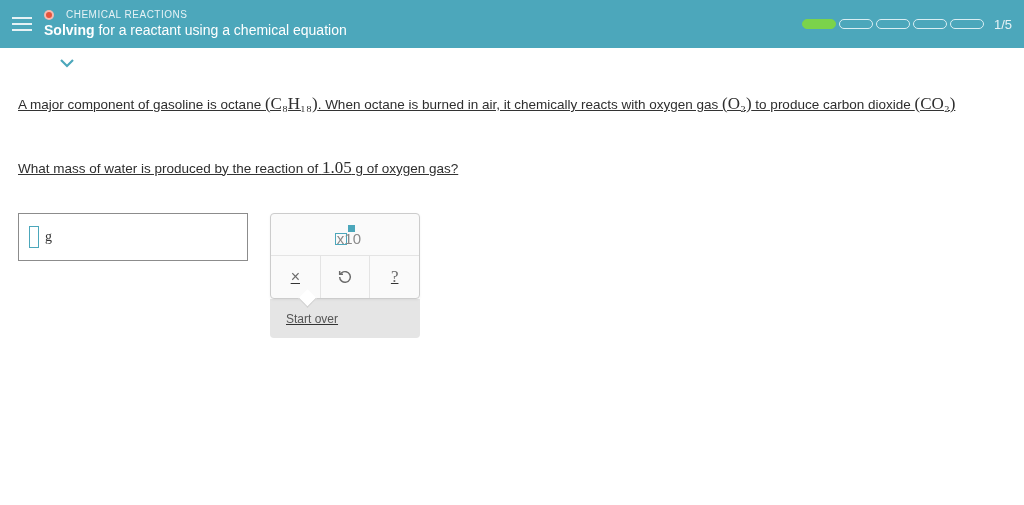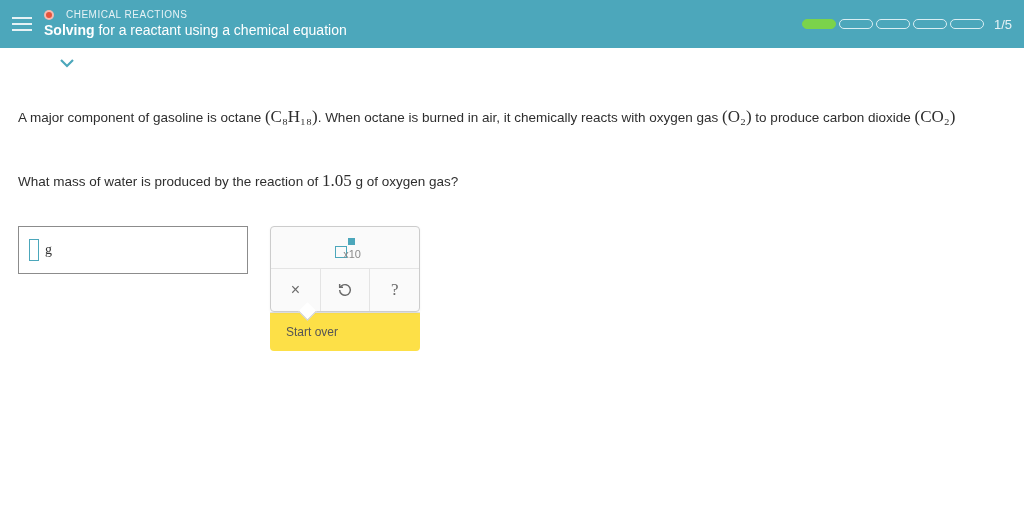--- a/index.html
+++ b/index.html
@@ -57,22 +57,23 @@
     gap: 3px;
   }
   .seg {
     width: 34px; height: 10px;
     border: 1px solid #d9eef3;
     border-radius: 5px;
     background: transparent;
   }
   .seg.on { background: #7bd34b; border-color: #7bd34b; }
   .content {
-    padding: 23px 18px;
+    padding: 10px 18px;
     position: relative;
+    text-decoration: underline;
   }
   .caret {
     position: absolute;
     left: 56px;
     top: 4px;
     width: 22px; height: 22px;
     display:flex;align-items:center;justify-content:center;
     background:#fff;
     cursor:pointer;
   }
@@ -146,26 +147,26 @@
   .exp-symbol {
     position:relative;
     width:20px;height:20px;
   }
   .exp-symbol .big{
     width:12px;height:12px;border:1.5px solid #4ca7bb;position:absolute;left:0;bottom:0;
   }
   .exp-symbol .sml{
     width:7px;height:7px;background:#4ca7bb;position:absolute;right:0;top:0;
   }
-  .exp-label{font-size:11px;color:#8a8a8a;position:absolute;bottom:-2px;right:-6px;}
+  .exp-label{font-size:15px;color:#8a8a8a;position:absolute;bottom:-2px;right:-6px;}
   .start-over{
     padding:12px 16px;
     font-size:12px;
     color:#555;
-    background:#fde047;
+    background:#e5e5e5;
     border-top:1px solid #e4e4e4;
     border-radius:0 0 4px 4px;
     cursor:pointer;
   }
 </style>
 </head>
 <body>
 
 <div class="header">
   <div class="menu-btn">

